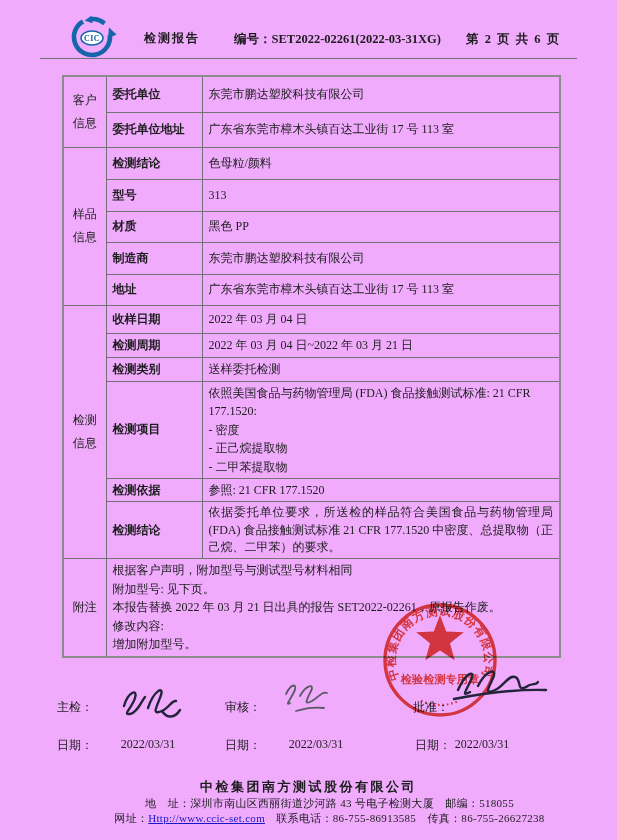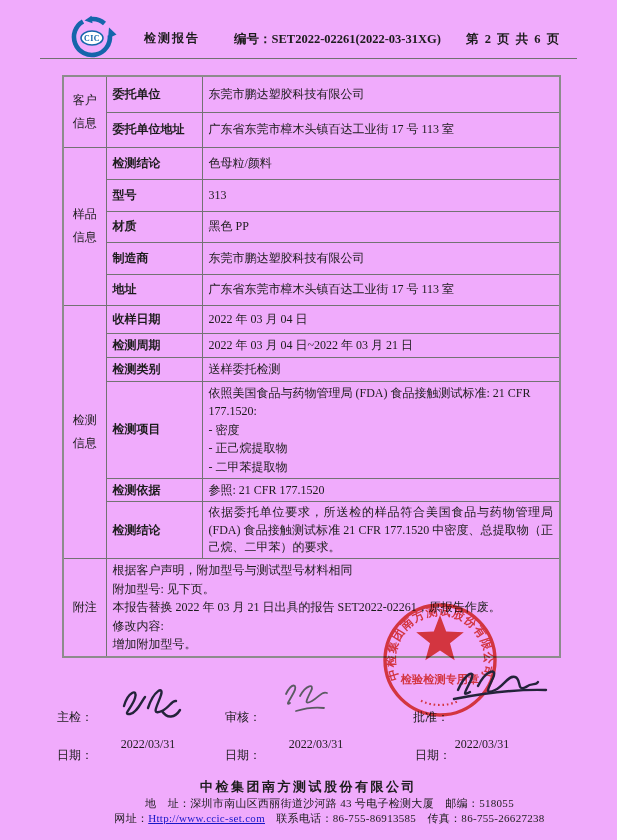--- a/index.html
+++ b/index.html
@@ -19,21 +19,21 @@
   table.report td{border:1px solid #737373;vertical-align:middle;padding:2px 6px;
                   overflow:hidden;}
   tr.sec-top td{border-top:1.8px solid #8c8c8c;}
   td.sec{text-align:center;white-space:pre-line;line-height:23px;padding:0;}
   td.lbl{padding-left:11px;font-weight:bold;}
   td.val{padding-left:13px;margin-left:30px;}
   td.pre{white-space:pre-line;line-height:18.6px;padding-top:0;padding-bottom:0;}
   td.just{line-height:17.2px;text-align:justify;padding-right:12px;padding-top:0;padding-bottom:0;}
 
   
-  .sig-label{font-size:12px;margin-top:10px;}
+  .sig-label{font-size:12px;}
   .sig-date{font-size:12px;width:90px;text-align:center;}
 
   
   .stamp{opacity:.88;mix-blend-mode:multiply;}
 
   
   .ft{left:0;width:617px;text-align:center;}
   .ft-company{top:778px;font-size:13px;font-weight:bold;letter-spacing:2.5px;}
   .ft-line{font-size:11px;letter-spacing:.3px;padding-left:21px;}
   .ft-addr{top:796px;}

